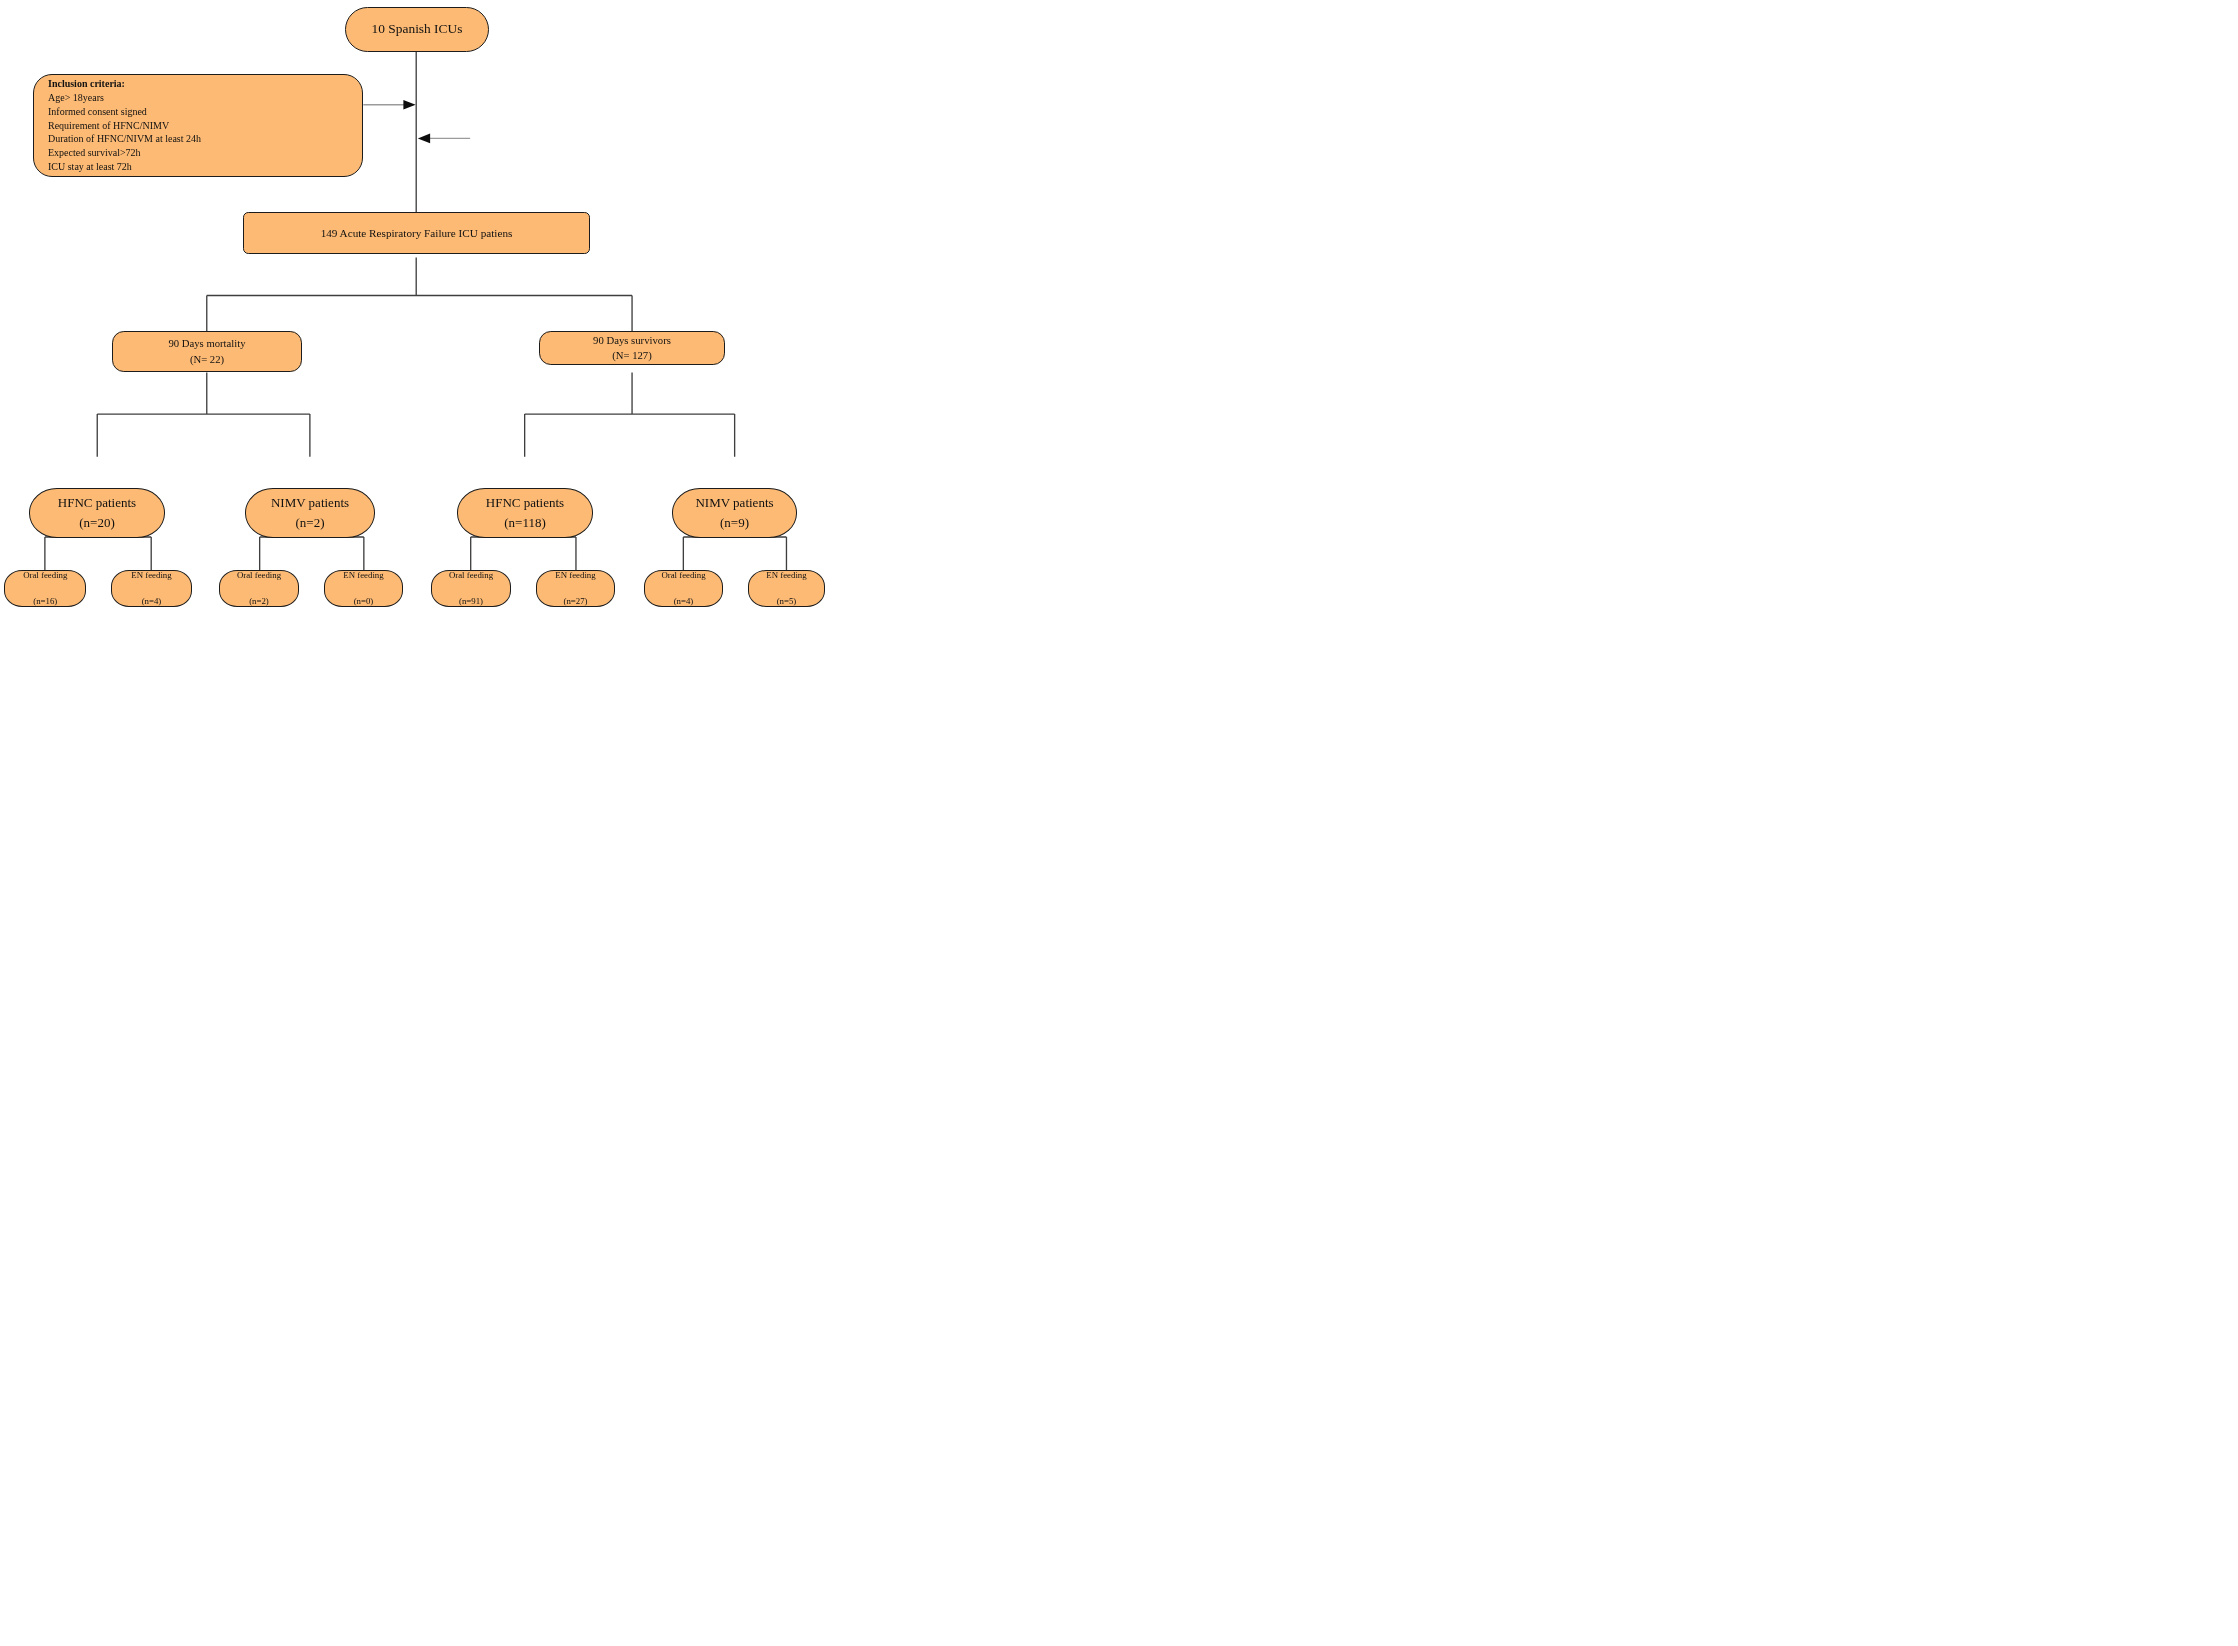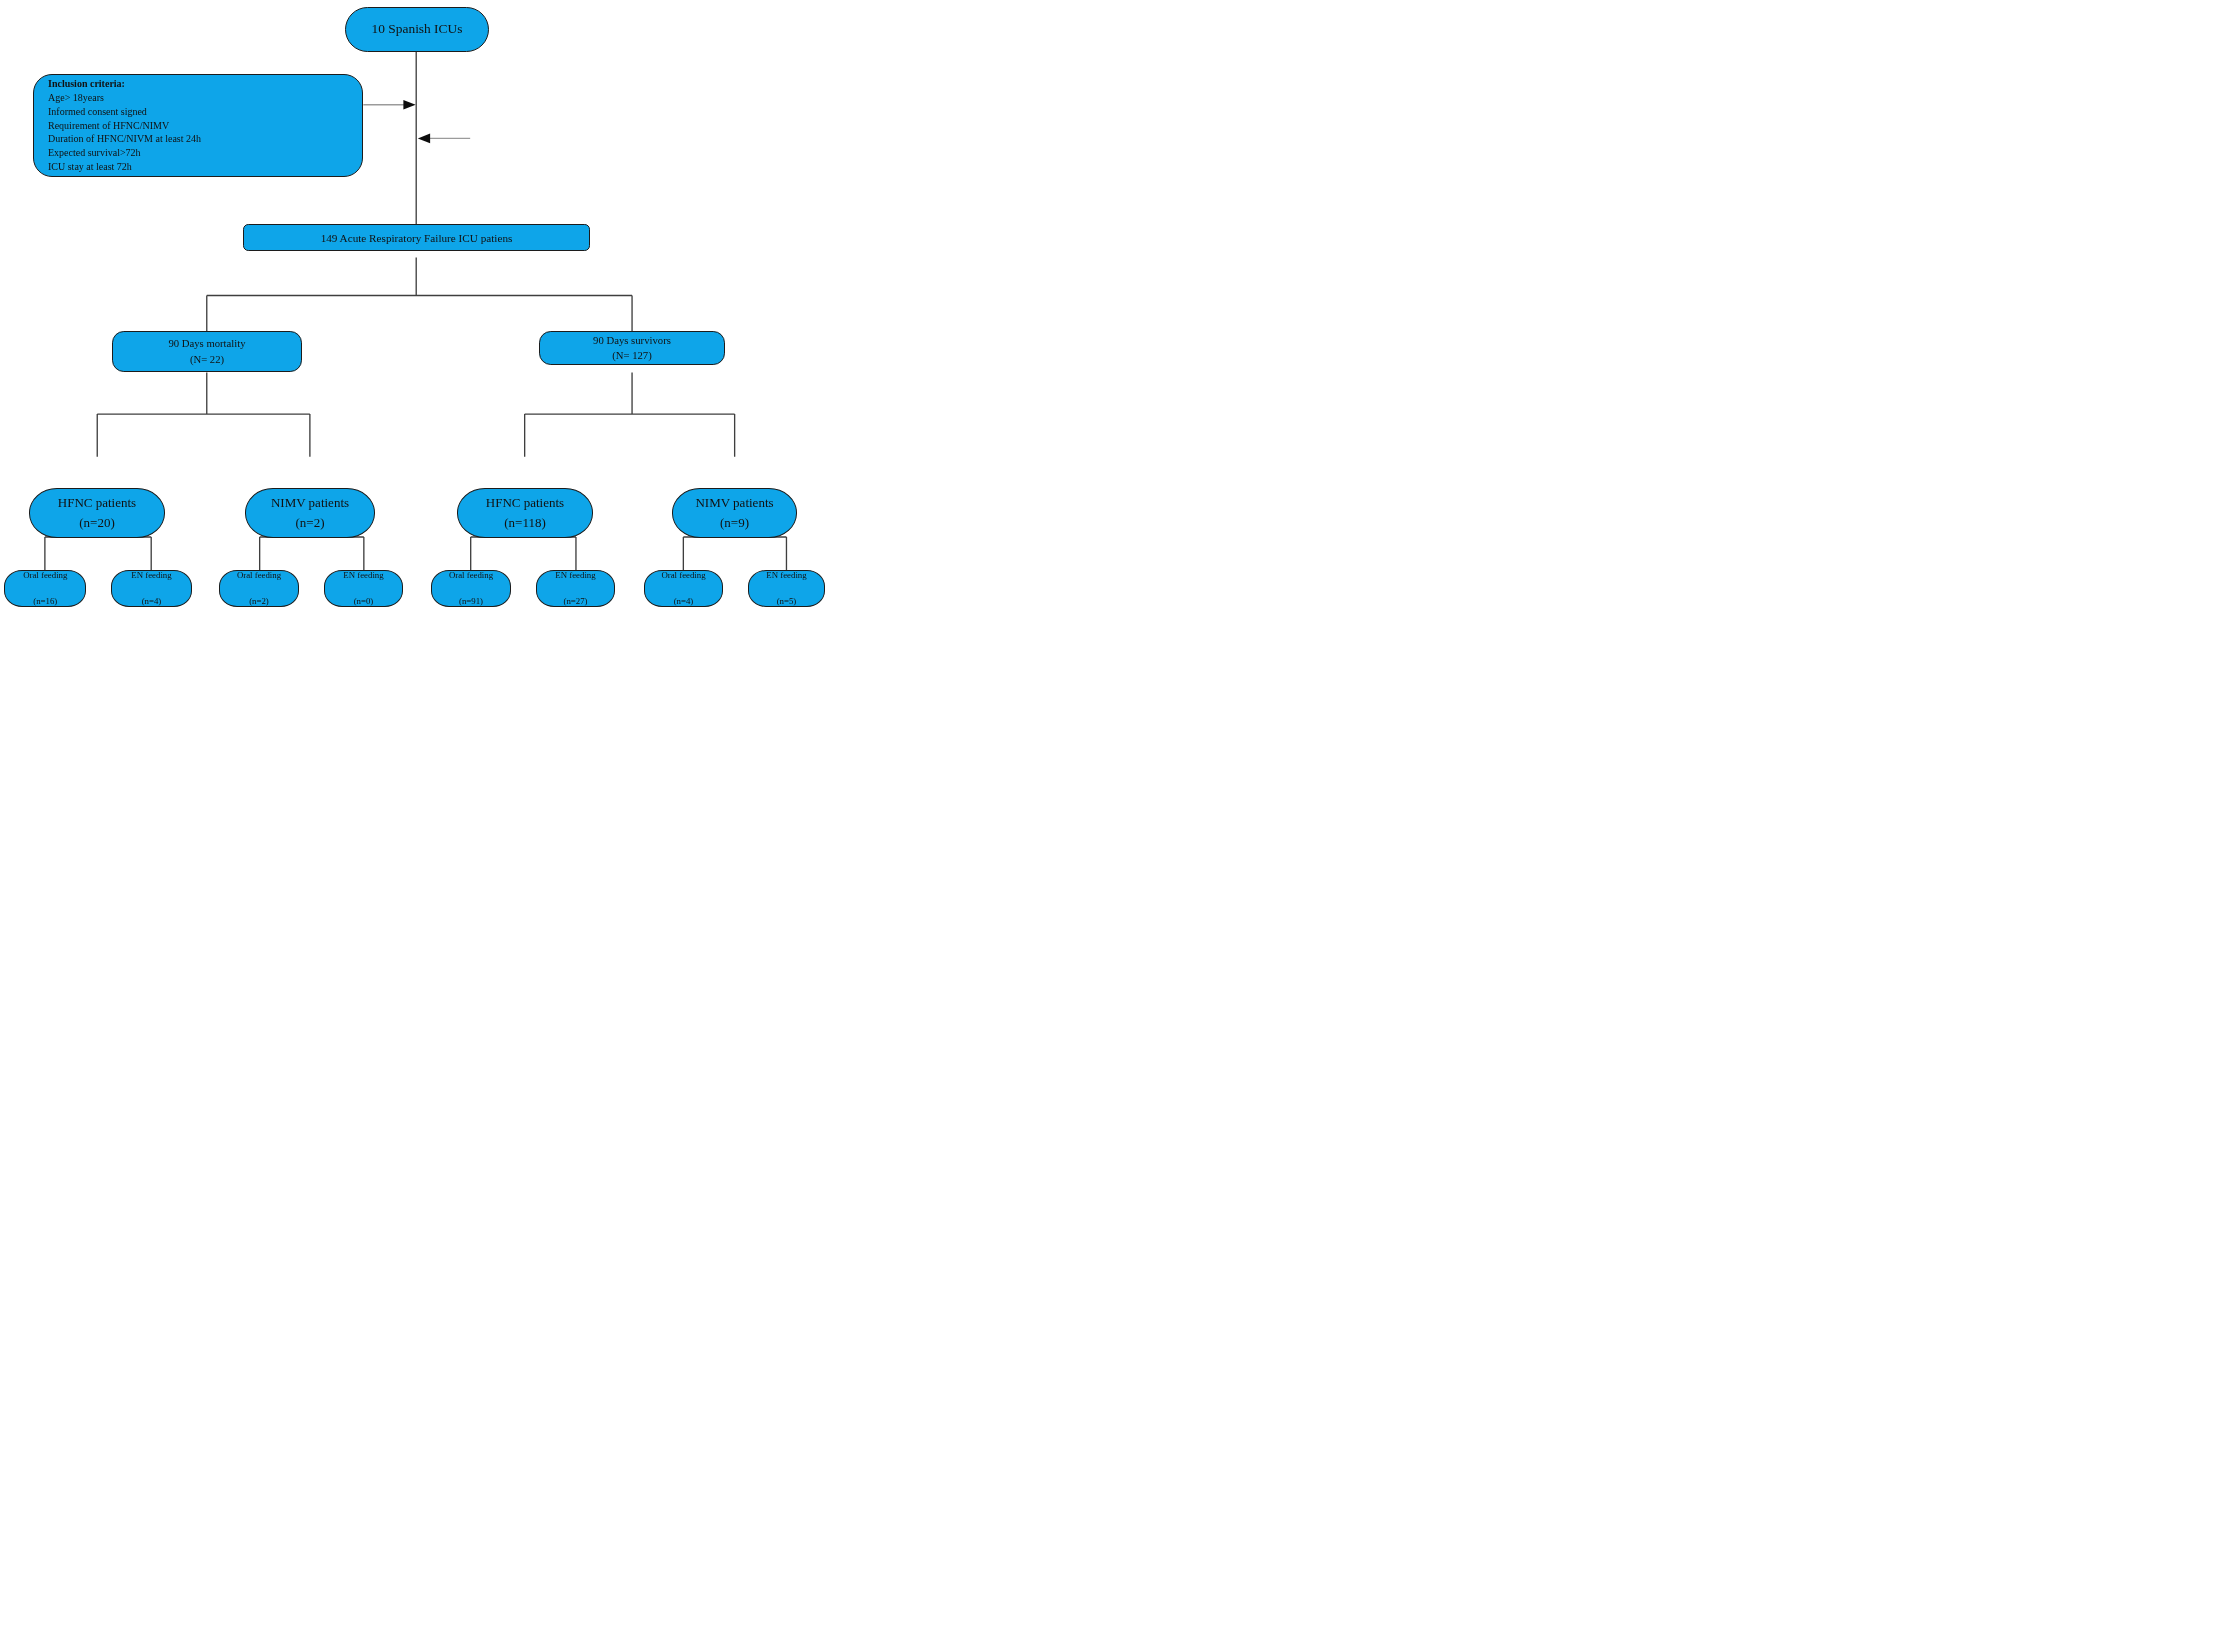--- a/index.html
+++ b/index.html
@@ -8,40 +8,40 @@
     width:826px;height:615px;
     background:#ffffff;
     font-family:"Liberation Serif","DejaVu Serif",serif;
     color:#111111;
     overflow:hidden;
   }
   .wires{position:absolute;left:0;top:0;width:100%;height:100%;}
   .node{
     position:absolute;
     box-sizing:border-box;
-    background:#0ea5e9;
+    background:#fdba74;
     border:1.6px solid #1c1c1c;
     display:flex;flex-direction:column;
     align-items:center;justify-content:center;
     text-align:center;
     line-height:1.25;
   }
   .ln{white-space:nowrap;}
 
   
   .n-root{left:345px;top:7px;width:144px;height:45px;border-radius:23.5px;font-size:13.4px;}
 
   
   .n-criteria{align-items:flex-start;justify-content:center;text-align:left;border-radius:19px;font-size:10px;line-height:1.38;}
   .n-inclusion{left:33px;top:74px;width:330px;height:103px;padding:4.3px 5.3px 4.3px 14px;}
   .n-exclusion{left:470px;top:72px;width:338px;height:105px;padding:4.3px 5.3px 4.3px 21.4px;}
   .crit-title{font-weight:bold;}
 
   
-  .n-cohort{left:243px;top:224px;width:347px;height:27px;border-radius:5.3px;font-size:11.2px;}
+  .n-cohort{left:243px;top:212px;width:347px;height:42px;border-radius:5.3px;font-size:11.2px;}
 
   
   .n-days{border-radius:11.8px;font-size:10.7px;gap:2.1px;}
   .n-mortality{left:112px;top:331px;width:190px;height:41px;}
   .n-survivors{left:539px;top:331px;width:186px;height:34px;}
 
   
   .n-vent{border-radius:28px / 24.6px;font-size:13px;gap:3.2px;margin-top:32px;}
   .n-hfnc-mort{left:29px;top:456px;width:136px;height:50px;}
   .n-nimv-mort{left:245px;top:456px;width:130px;height:50px;}

